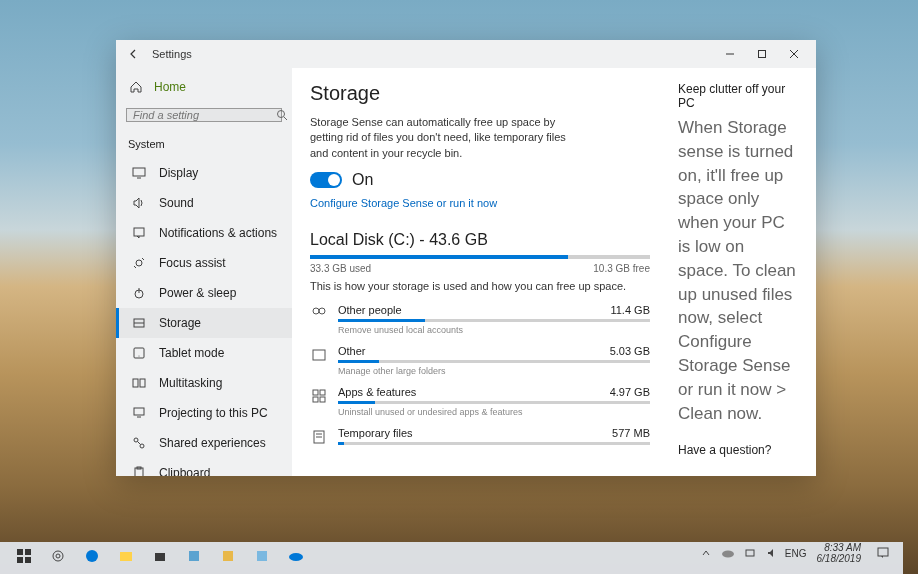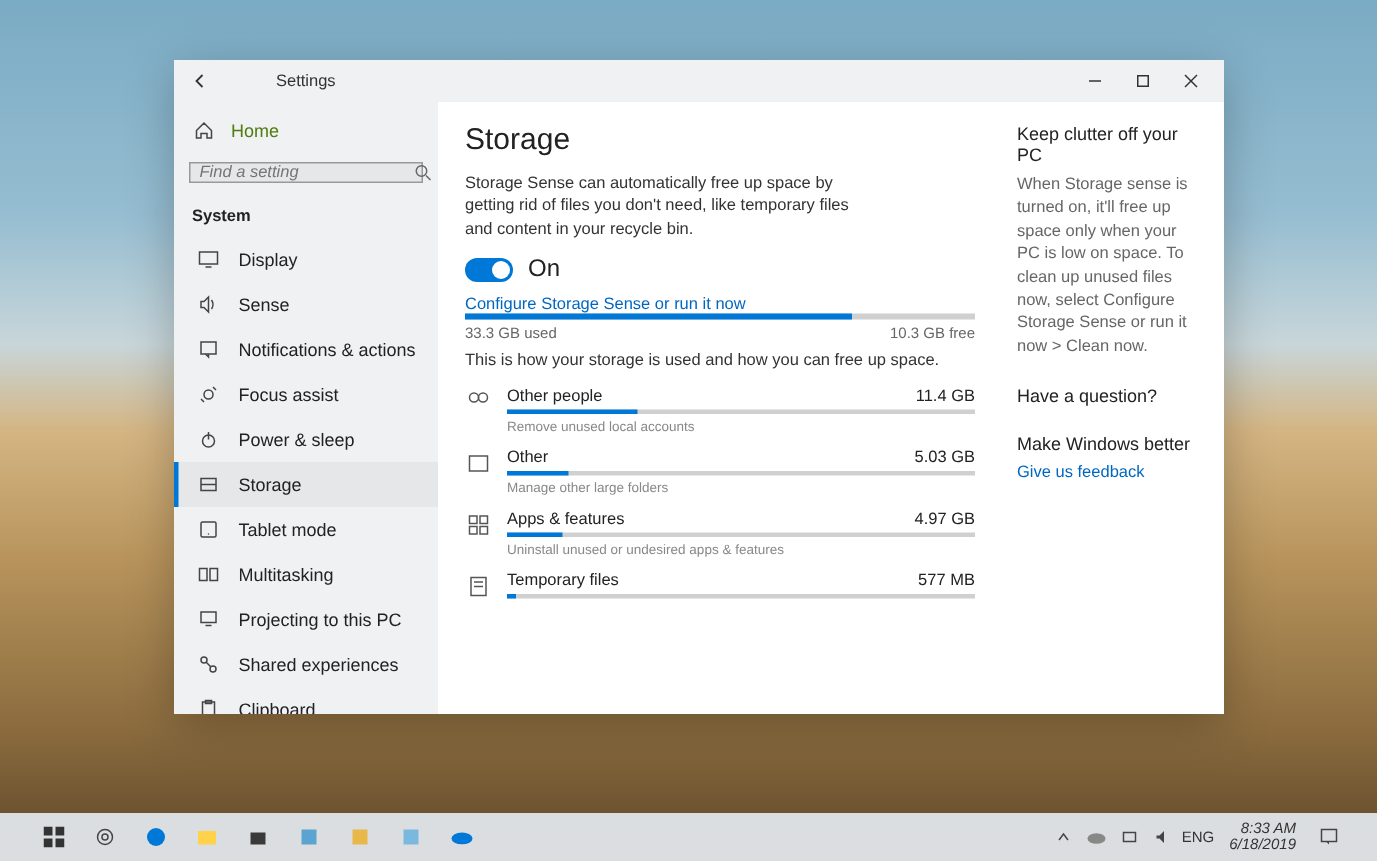--- a/index.html
+++ b/index.html
@@ -1,34 +1,34 @@
 <!DOCTYPE html>
 <html><head>
 <meta charset="utf-8">
 <style>
 * { margin: 0; padding: 0; box-sizing: border-box; font-family: "Segoe UI", sans-serif; }
 body { width: 918px; height: 574px; overflow: hidden; position: relative; background: linear-gradient(to bottom, #8fbdd6 0%, #a5c9dc 30%, #c7a574 55%, #a07845 75%, #6d5230 100%); }
 .desktop-bg { position: absolute; inset: 0; background: linear-gradient(180deg, #7aabc4 0%, #96bdd1 25%, #c8d6da 40%, #d4b583 50%, #b8945c 65%, #8a6b3e 85%, #5c4528 100%); }
 
 .settings-window { position: absolute; left: 116px; top: 40px; width: 700px; height: 436px; background: #F0F1F2; box-shadow: 0 8px 30px rgba(0,0,0,0.25); display: flex; flex-direction: column; }
 
-.titlebar { height: 28px; display: flex; align-items: center; padding: 0 6px; background: #F0F1F2; font-size: 11px; color: #333; gap: 32px; }
+.titlebar { height: 28px; display: flex; align-items: center; padding: 0 6px; background: #F0F1F2; font-size: 11px; color: #333; }
 .titlebar-back { width: 24px; display: flex; justify-content: center; cursor: pointer; }
 .titlebar-title { margin-left: 6px; }
 .titlebar-controls { margin-left: auto; display: flex; }
 .titlebar-btn { width: 32px; height: 20px; display: flex; align-items: center; justify-content: center; cursor: pointer; color: #555; }
 
 .window-body { flex: 1; display: flex; overflow: hidden; }
 
 .sidebar { width: 176px; background: #F0F1F2; display: flex; flex-direction: column; padding-top: 4px; }
 .nav-home { display: flex; align-items: flex-end; padding: 8px 12px; font-size: 12px; color: #4d7c0f; cursor: pointer; gap: 10px; }
 .search-box { margin: 6px 10px 10px 10px; height: 26px; border: 1px solid #999; display: flex; align-items: center; padding: 0 6px; background: #fff0; position: relative; background: #E6E7E8; }
 .search-box input { flex: 1; border: none; background: transparent; font-size: 11px; color: #666; outline: none; font-style: italic; }
 .search-icon { color: #666; }
-.nav-group-label { font-size: 11px; font-weight: 700; padding: 6px 12px 8px 12px; color: #222; }
+.nav-group-label { font-size: 11px; font-weight: 400; padding: 6px 12px 8px 12px; color: #222; }
 .nav-item { display: flex; align-items: center; padding: 8px 12px; font-size: 12px; color: #222; cursor: pointer; gap: 12px; border-left: 3px solid transparent; }
 .nav-item.active { border-left: 3px solid #0078D7; background: rgba(0,0,0,0.04); }
 .nav-icon { width: 16px; display: flex; justify-content: center; color: #444; }
 
 .main { flex: 1; background: #fff; padding: 14px 18px 0 18px; overflow-y: auto; display: flex; }
 .main-left { width: 340px; }
 .main-right { flex: 1; padding-left: 28px; font-size: 11px; color: #444; }
 
 .page-title { font-size: 20px; font-weight: 400; color: #222; margin-bottom: 10px; }
 .page-desc { font-size: 11px; color: #333; line-height: 1.4; margin-bottom: 10px; max-width: 260px; }
@@ -50,24 +50,24 @@
 
 .storage-item { display: flex; gap: 10px; margin-bottom: 10px; }
 .storage-icon { width: 18px; padding-top: 2px; color: #555; display: flex; justify-content: center; }
 .storage-body { flex: 1; }
 .storage-header { display: flex; justify-content: space-between; font-size: 11px; color: #222; }
 .storage-bar { height: 3px; background: #d0d0d0; margin: 3px 0; }
 .storage-bar-fill { height: 100%; background: #0078D7; }
 .storage-sub { font-size: 9px; color: #888; }
 
 .right-heading { font-size: 12px; color: #222; margin-bottom: 6px; }
-.right-text { font-size: 11px; color: #666; line-height: 1.4; margin-bottom: 18px; }
+.right-text { font-size: 17px; color: #666; line-height: 1.4; margin-bottom: 18px; }
 .right-block { margin-bottom: 18px; }
 
-.taskbar { position: absolute; left: 0; right: 0; bottom: 0; height: 32px; background: rgba(225,230,235,0.95); display: flex; align-items: center; padding: 0 20px; }
+.taskbar { position: absolute; left: 0; right: 15px; bottom: 0; height: 32px; background: rgba(225,230,235,0.95); display: flex; align-items: flex-start; padding: 0 8px; }
 .taskbar-left { display: flex; align-items: center; gap: 2px; }
 .tb-btn { width: 32px; height: 28px; display: flex; align-items: center; justify-content: center; cursor: pointer; }
 .taskbar-right { margin-left: auto; display: flex; align-items: center; gap: 4px; font-size: 10px; color: #333; }
 .tray-icon { width: 18px; height: 18px; display: flex; align-items: center; justify-content: center; color: #444; }
 .clock { display: flex; flex-direction: column; align-items: flex-end; line-height: 1.1; padding: 0 6px; font-style: italic; }
 .notif { width: 24px; display: flex; align-items: center; justify-content: center; }
 
 svg { display: block; }
 </style>
 </head>
@@ -133,21 +133,21 @@
             </span>
             <span>Display</span>
           </div>
           <div class="nav-item">
             <span class="nav-icon">
               <svg width="14" height="14" viewBox="0 0 14 14">
                 <path d="M2 5 L4 5 L7 2 L7 12 L4 9 L2 9 Z" stroke="#444" fill="none"></path>
                 <path d="M9 4 Q11 7 9 10" stroke="#444" fill="none"></path>
               </svg>
             </span>
-            <span>Sense</span>
+            <span>Sound</span>
           </div>
           <div class="nav-item">
             <span class="nav-icon">
               <svg width="14" height="14" viewBox="0 0 14 14">
                 <rect x="2" y="2" width="10" height="8" stroke="#444" fill="none"></rect>
                 <path d="M5 10 L7 12 L7 10" stroke="#444" fill="none"></path>
               </svg>
             </span>
             <span>Notifications &amp; actions</span>
           </div>
@@ -232,20 +232,21 @@
         <div class="page-title">Storage</div>
         <div class="page-desc">Storage Sense can automatically free up space by getting rid of files you don't need, like temporary files and content in your recycle bin.</div>
         <div class="toggle-row">
           <div class="toggle">
               <div class="toggle-thumb"></div>
             </div>
           <span class="toggle-label">On</span>
         </div>
         <a class="link">Configure Storage Sense or run it now</a>
 
+        <div class="section-title">Local Disk (C:) - 43.6 GB</div>
         <div class="disk-bar">
             <div class="disk-bar-fill" id="disk-fill" style="width: 76%;"></div>
           </div>
         <div class="disk-stats">
           <span>33.3 GB used</span>
           <span>10.3 GB free</span>
         </div>
         <div class="disk-desc">This is how your storage is used and how you can free up space.</div>
 
         <div id="storage-categories">

